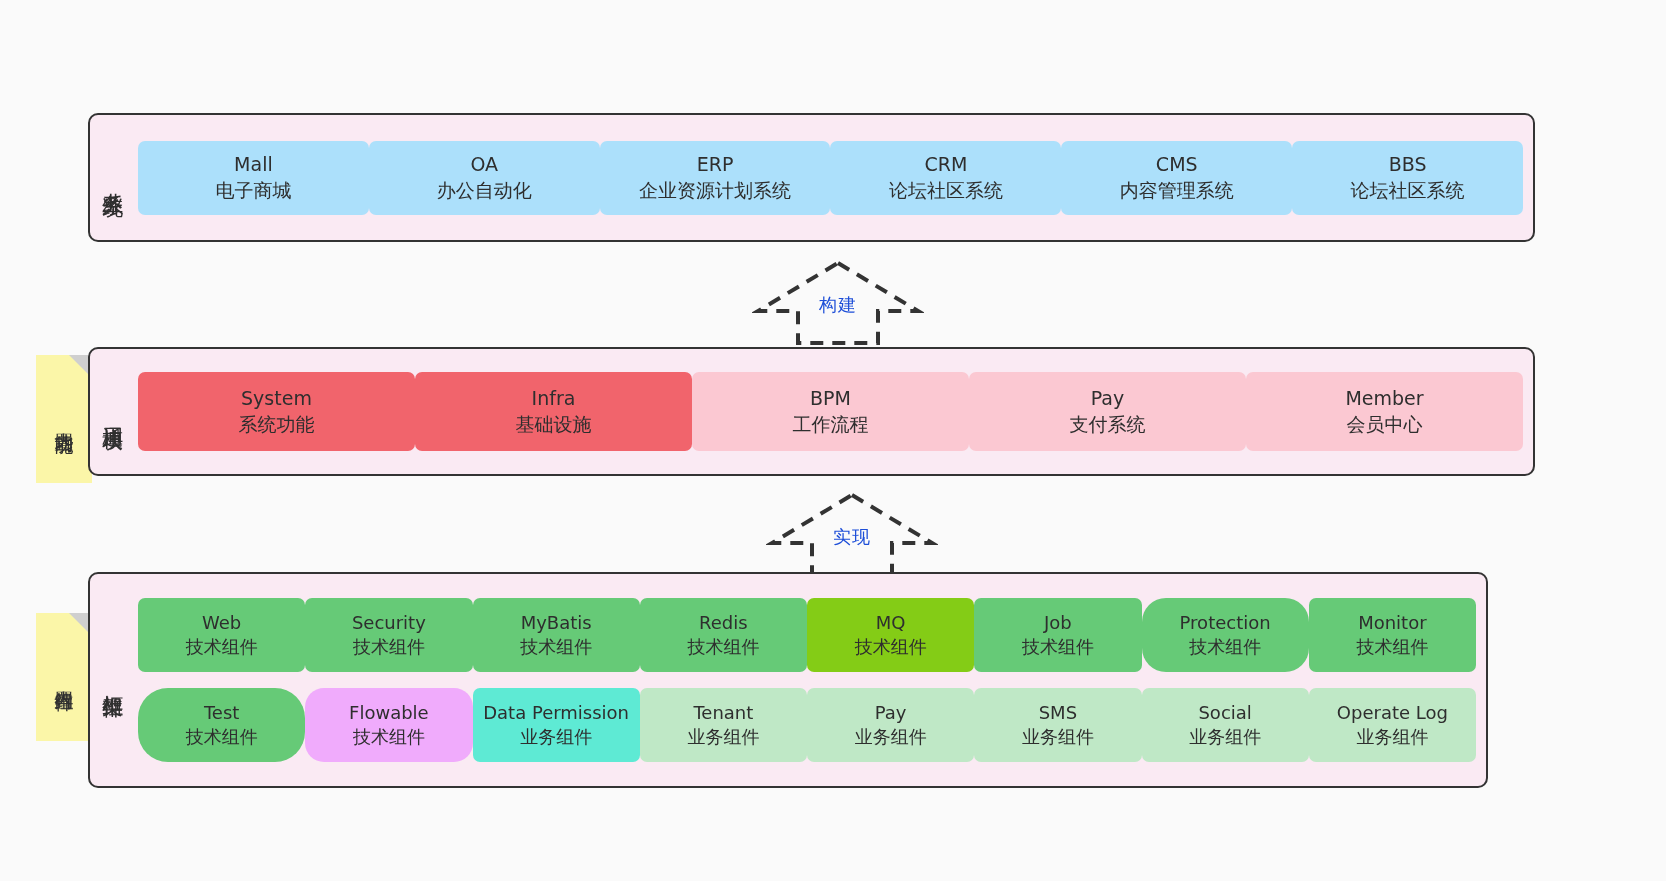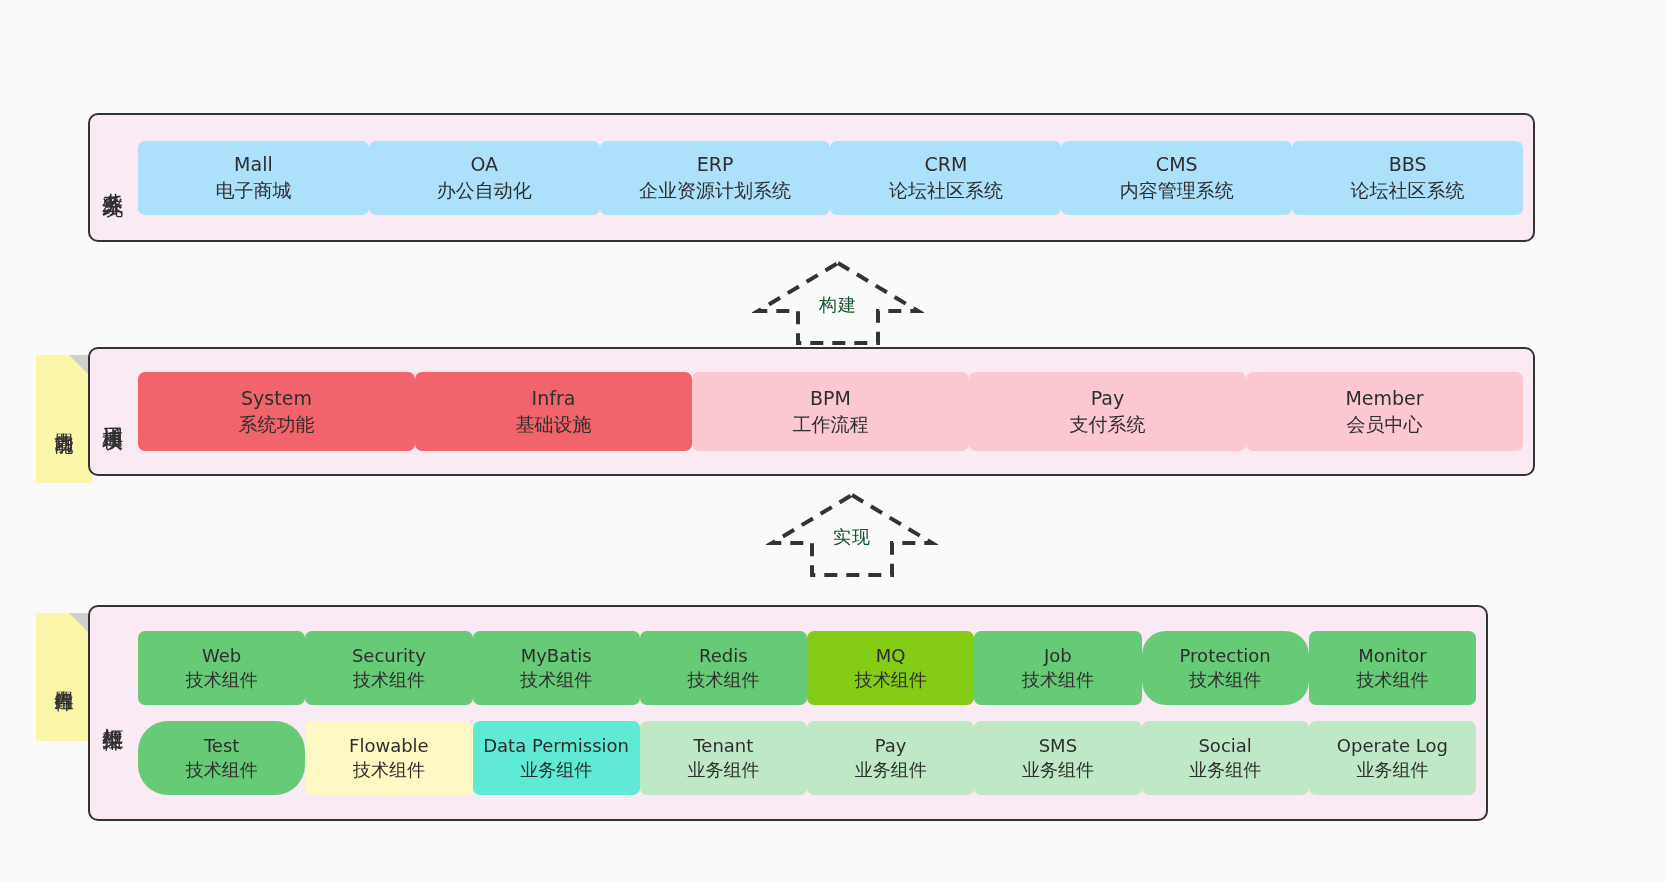--- a/index.html
+++ b/index.html
@@ -87,21 +87,21 @@
   #layer-business .card { height: 74px; }
 
   
   #layer-modules {
     left: 88px; top: 347px; width: 1447px; height: 129px;
   }
   #layer-modules .card { height: 79px; }
 
   
   #layer-framework {
-    left: 88px; top: 605px; width: 1400px; height: 216px;
+    left: 88px; top: 572px; width: 1400px; height: 216px;
   }
   #layer-framework .layer-body {
     flex-direction: column;
     justify-content: center;
     gap: 16px;
     padding: 0 10px 0 4px;
   }
   #layer-framework .card { height: 74px; font-size: 18px; }
 
   
@@ -135,21 +135,21 @@
   .arrow {
     position: absolute;
   }
   .arrow svg { display: block; }
   .arrow .arrow-label {
     position: absolute;
     left: 0; right: 0;
     bottom: 30px;
     text-align: center;
     font-size: 18px;
-    color: #14532d;
+    color: #1d4ed8;
     letter-spacing: 1px;
     background: transparent;
   }
   #arrow-build { left: 752px; top: 257px; width: 172px; height: 90px; }
   #arrow-impl  { left: 766px; top: 489px; width: 172px; height: 90px; }
 </style>
 </head>
 <body>
 
 <div id="canvas">
@@ -273,21 +273,21 @@
           <div class="card" style="background: rgb(102, 202, 119);">
             <div class="en">Monitor</div>
             <div class="cn">技术组件</div>
           </div>
         </div>
       <div class="card-row" id="row-fw2">
           <div class="card" style="background: rgb(102, 202, 119); border-radius: 30px;">
             <div class="en">Test</div>
             <div class="cn">技术组件</div>
           </div>
-          <div class="card" style="background: #fef9c3;">
+          <div class="card" style="background: #f0abfc; border-radius: 19px;">
             <div class="en">Flowable</div>
             <div class="cn">技术组件</div>
           </div>
           <div class="card wrap" style="background: #5eead4;">
             <div class="en">Data Permission</div>
             <div class="cn">业务组件</div>
           </div>
           <div class="card" style="background: rgb(191, 232, 198);">
             <div class="en">Tenant</div>
             <div class="cn">业务组件</div>

